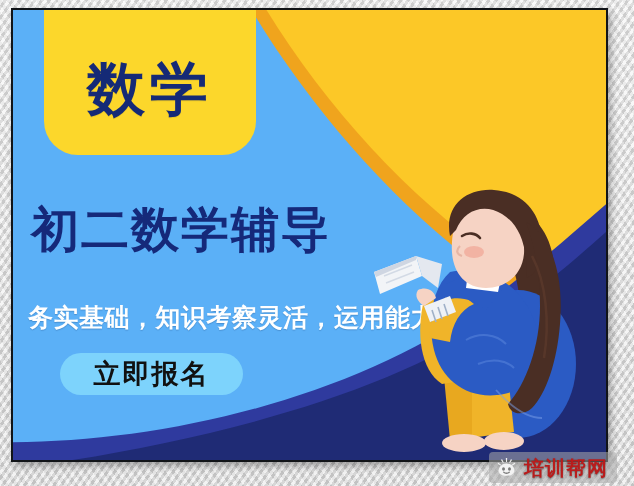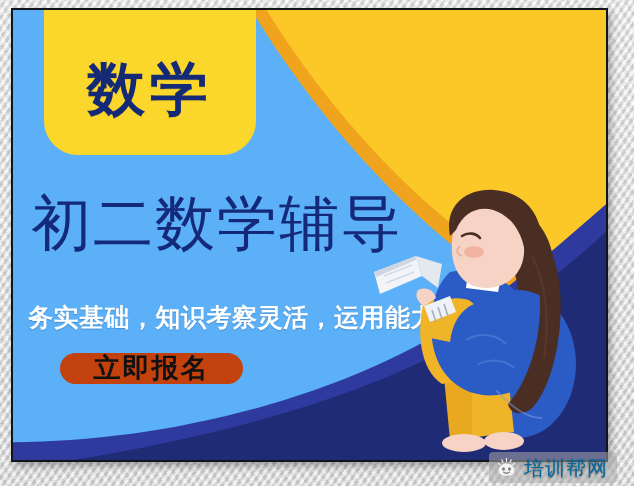--- a/index.html
+++ b/index.html
@@ -64,25 +64,25 @@
     letter-spacing: 5px;
     line-height: 1;
     padding-top: 16px;
     text-shadow: 0 1px 0 rgba(0,0,0,0.08);
   }
 
   
   #headline {
     position: absolute;
     left: 18px;
-    top: 184px;
+    top: 196px;
     z-index: 6;
     color: #15297a;
-    font-size: 60px;
-    font-weight: 400;
+    font-size: 48px;
+    font-weight: 700;
     letter-spacing: 2px;
     line-height: 1;
     white-space: nowrap;
   }
 
   
   #subtitle {
     position: absolute;
     left: 15px;
     top: 295px;
@@ -95,22 +95,22 @@
     white-space: nowrap;
     text-shadow: 0 1px 1px rgba(20,50,100,0.25);
   }
 
   
   #cta-button {
     position: absolute;
     left: 47px;
     top: 343px;
     width: 183px;
-    height: 31px;
-    background: #c2410c;
+    height: 42px;
+    background: #7dd3fc;
     border: none;
     border-radius: 25px;
     display: flex;
     align-items: center;
     justify-content: center;
     cursor: pointer;
     z-index: 7;
     padding: 0;
   }
   #cta-label {
@@ -142,23 +142,23 @@
     padding: 0 9px 0 7px;
     display: flex;
     align-items: center;
     gap: 7px;
     background: rgba(170,170,170,0.55);
     border-radius: 4px;
     z-index: 30;
   }
   #watermark-icon { width: 21px; height: 21px; display: block; }
   #watermark-label {
-    color: #0369a1;
+    color: #b91c1c;
     font-size: 20px;
-    font-weight: 400;
+    font-weight: 700;
     letter-spacing: 1px;
     line-height: 1;
     text-shadow: 0 1px 2px rgba(0,0,0,0.45);
     white-space: nowrap;
   }
 </style>
 </head>
 <body>
 
 <div id="backdrop"></div>

